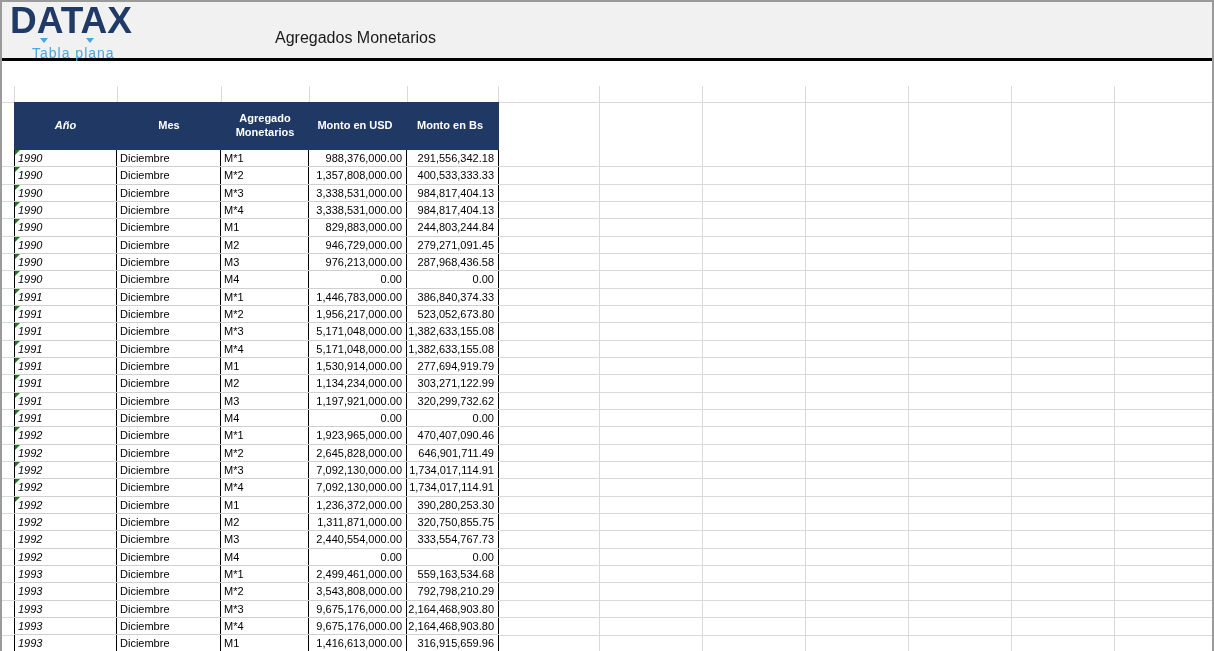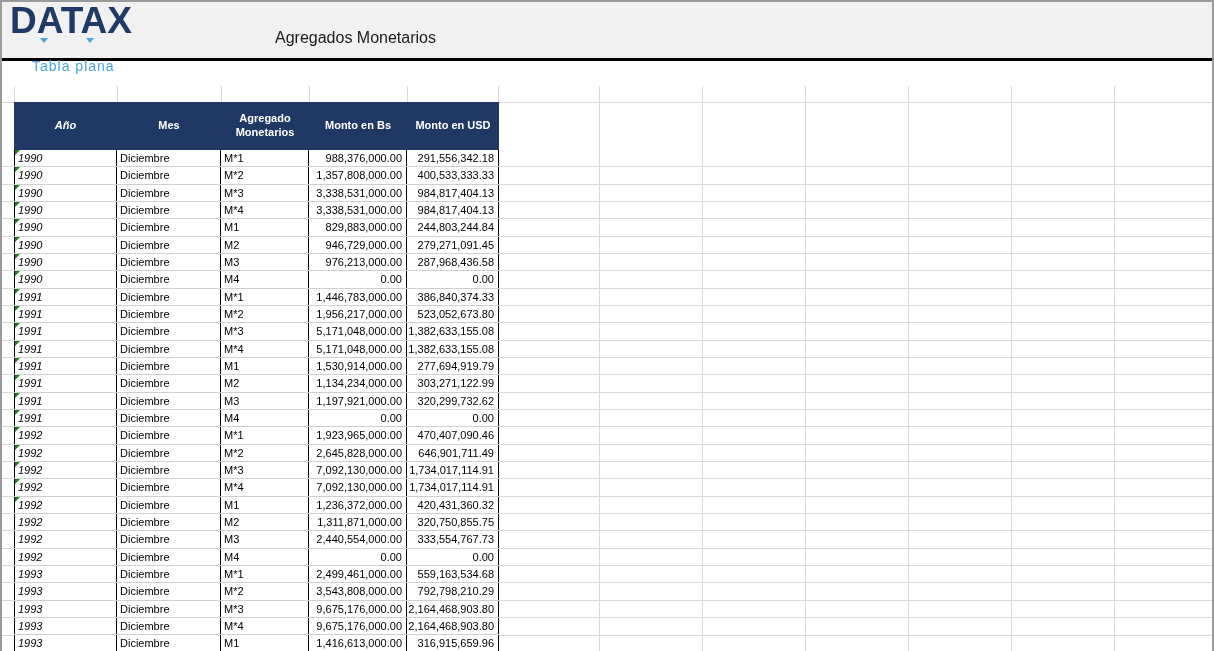--- a/index.html
+++ b/index.html
@@ -25,21 +25,21 @@
     font-size:37px; font-weight:700; letter-spacing:0px;
     color:#1f3a66;
   }
   .logo-accent { position:absolute; width:0; height:0;
     border-left:4px solid transparent; border-right:4px solid transparent;
     border-top:5px solid #4aa6dc; top:36px; }
   .logo-accent.a1 { left:38px; }
   .logo-accent.a2 { left:84px; }
   .logo-sub {
     position:absolute; left:30px; top:43px;
-    font-size:14px; letter-spacing:1px; color:#4aa6dc;margin-top:13px;
+    font-size:14px; letter-spacing:1px; color:#4aa6dc;
   }
   .sheet-title {
     position:absolute; left:225px; top:27px;
     font-size:16px; color:#1a1a1a;margin-left:48px;
   }
 
   
   .sheet { position:absolute; left:0; top:84px; width:1210px; height:567px; background:#ffffff; }
 
   
@@ -112,22 +112,22 @@
   <div class="vgrid"></div>
   <div class="hgrid"></div>
   <div class="topline"></div>
   <div class="strip"></div>
 
   <div class="table">
     <div class="thead" id="thead" style="background: rgb(31, 56, 100);">
       <div class="cell c0">Año</div>
       <div class="cell c1">Mes</div>
       <div class="cell c2">Agregado Monetarios</div>
+      <div class="cell c4">Monto en USD</div>
       <div class="cell c3">Monto en Bs</div>
-      <div class="cell c4">Monto en USD</div>
     </div>
     <div id="tbody">
         <div class="trow">
           <div class="cell c0 txt first">1990<span class="flag"></span></div>
           <div class="cell c1 txt">Diciembre</div>
           <div class="cell c2 txt">M*1</div>
           <div class="cell c3 num">988,376,000.00</div>
           <div class="cell c4 num">291,556,342.18</div>
         </div>
         <div class="trow">
@@ -261,21 +261,21 @@
           <div class="cell c1 txt">Diciembre</div>
           <div class="cell c2 txt">M*4</div>
           <div class="cell c3 num">7,092,130,000.00</div>
           <div class="cell c4 num">1,734,017,114.91</div>
         </div>
         <div class="trow">
           <div class="cell c0 txt first">1992<span class="flag"></span></div>
           <div class="cell c1 txt">Diciembre</div>
           <div class="cell c2 txt">M1</div>
           <div class="cell c3 num">1,236,372,000.00</div>
-          <div class="cell c4 num">420,431,360.32</div>
+          <div class="cell c4 num">390,280,253.30</div>
         </div>
         <div class="trow">
           <div class="cell c0 txt first">1992</div>
           <div class="cell c1 txt">Diciembre</div>
           <div class="cell c2 txt">M2</div>
           <div class="cell c3 num">1,311,871,000.00</div>
           <div class="cell c4 num">320,750,855.75</div>
         </div>
         <div class="trow">
           <div class="cell c0 txt first">1992</div>

